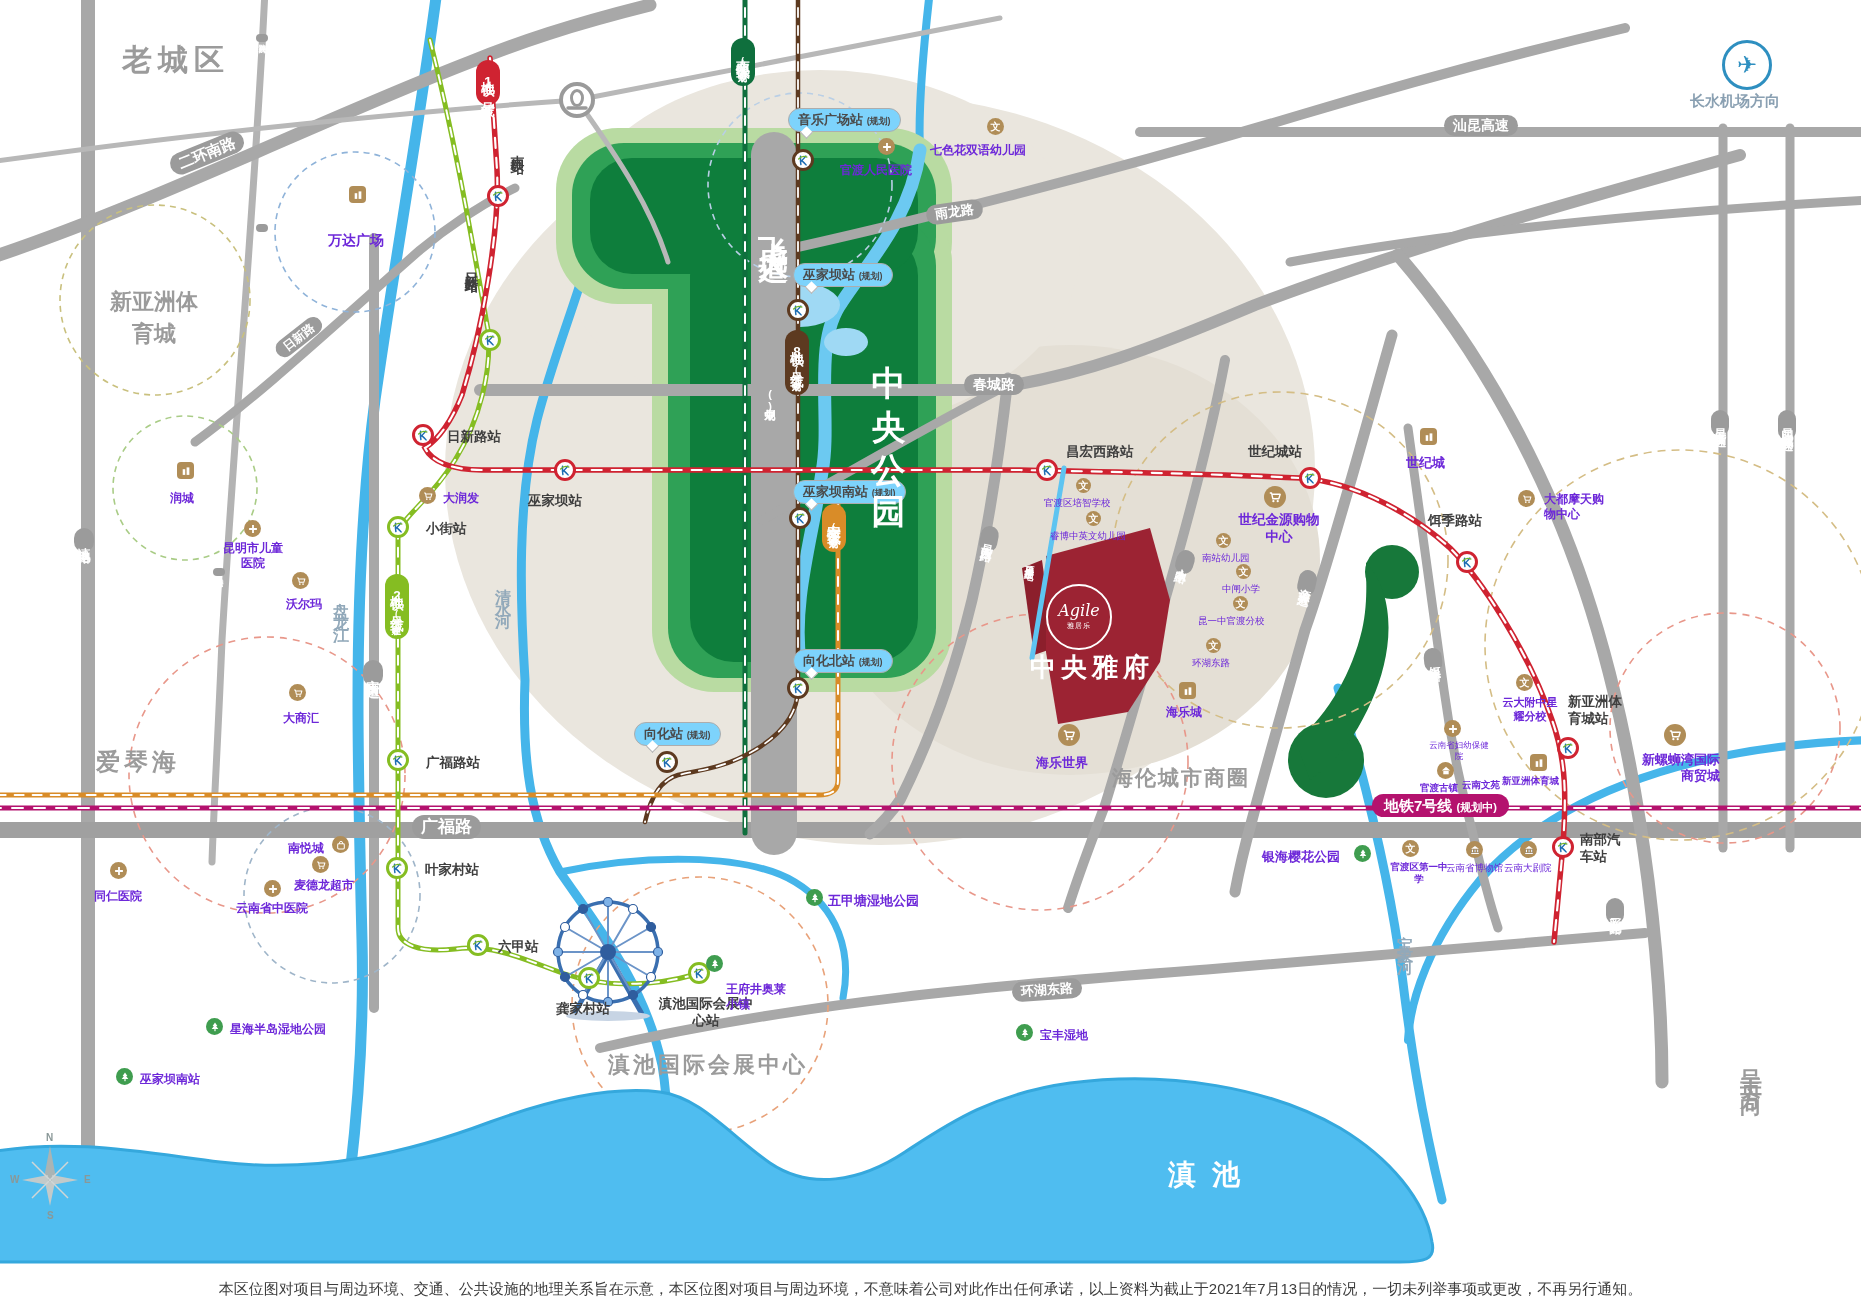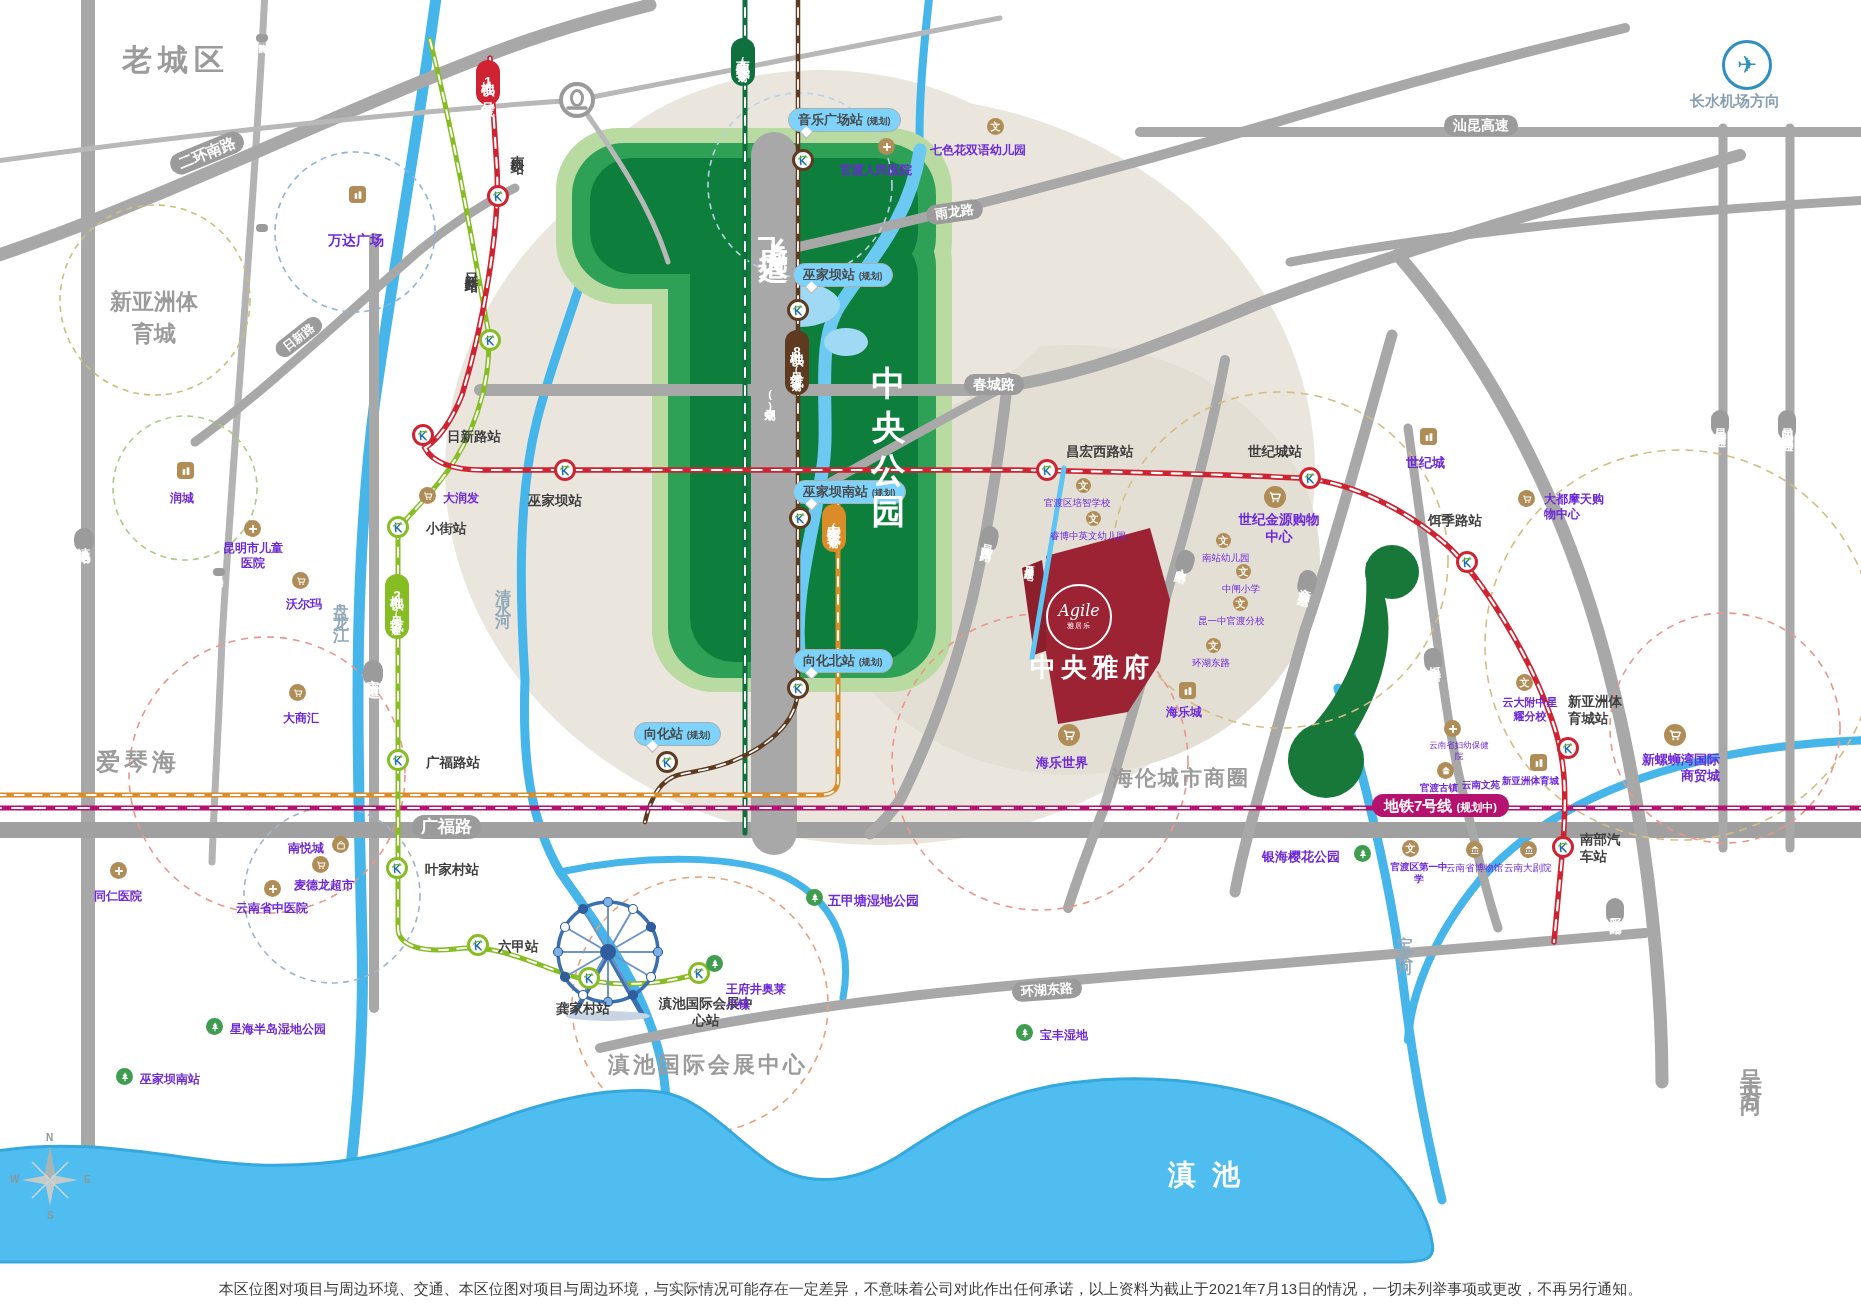--- a/index.html
+++ b/index.html
@@ -652,14 +652,14 @@
   <div class="icon school" style="left:987px;top:118px;"></div>
   <div class="lbl" style="left:930px;top:142px;">七色花双语幼儿园</div>
 
   <div class="plane">✈</div>
 
   <div class="big" style="left:46px;top:1132px;font-size:10px;color:#8a9898;">N</div>
   <div class="big" style="left:10px;top:1174px;font-size:10px;color:#8a9898;">W</div>
   <div class="big" style="left:84px;top:1174px;font-size:10px;color:#8a9898;">E</div>
   <div class="big" style="left:47px;top:1210px;font-size:10px;color:#8a9898;">S</div>
 
-  <div class="disc">本区位图对项目与周边环境、交通、本区位图对项目与周边环境，与实际情况可能存在一定差异，不意味着公司对此作出任何承诺，以上资料为截止于2021年7月13日的情况，一切未列举事项或更改，不再另行通知。</div>
+  <div class="disc">本区位图对项目与周边环境、交通、公共设施的地理关系旨在示意，本区位图对项目与周边环境，不意味着公司对此作出任何承诺，以上资料为截止于2021年7月13日的情况，一切未列举事项或更改，不再另行通知。</div>
 </div>
 
 </body></html>

